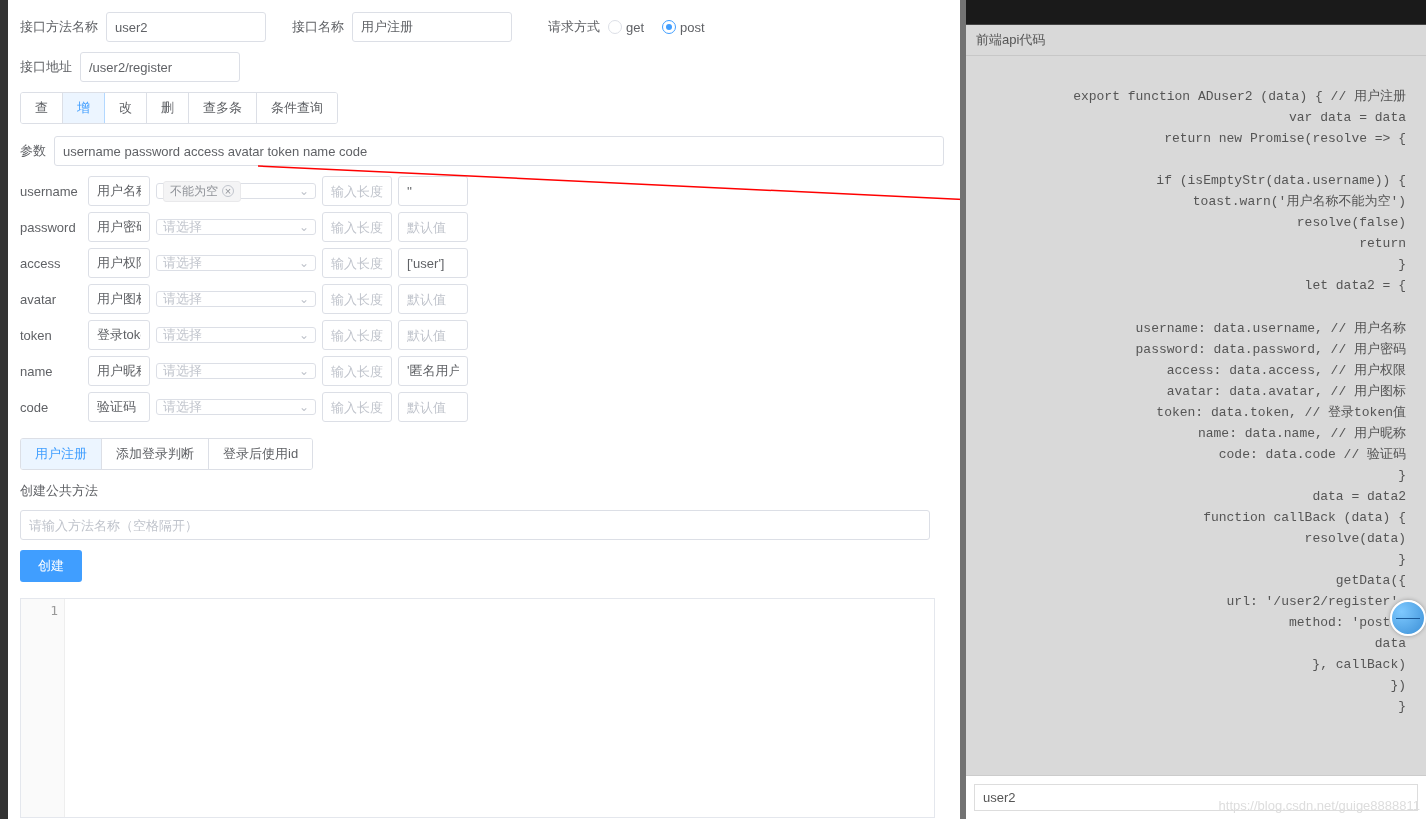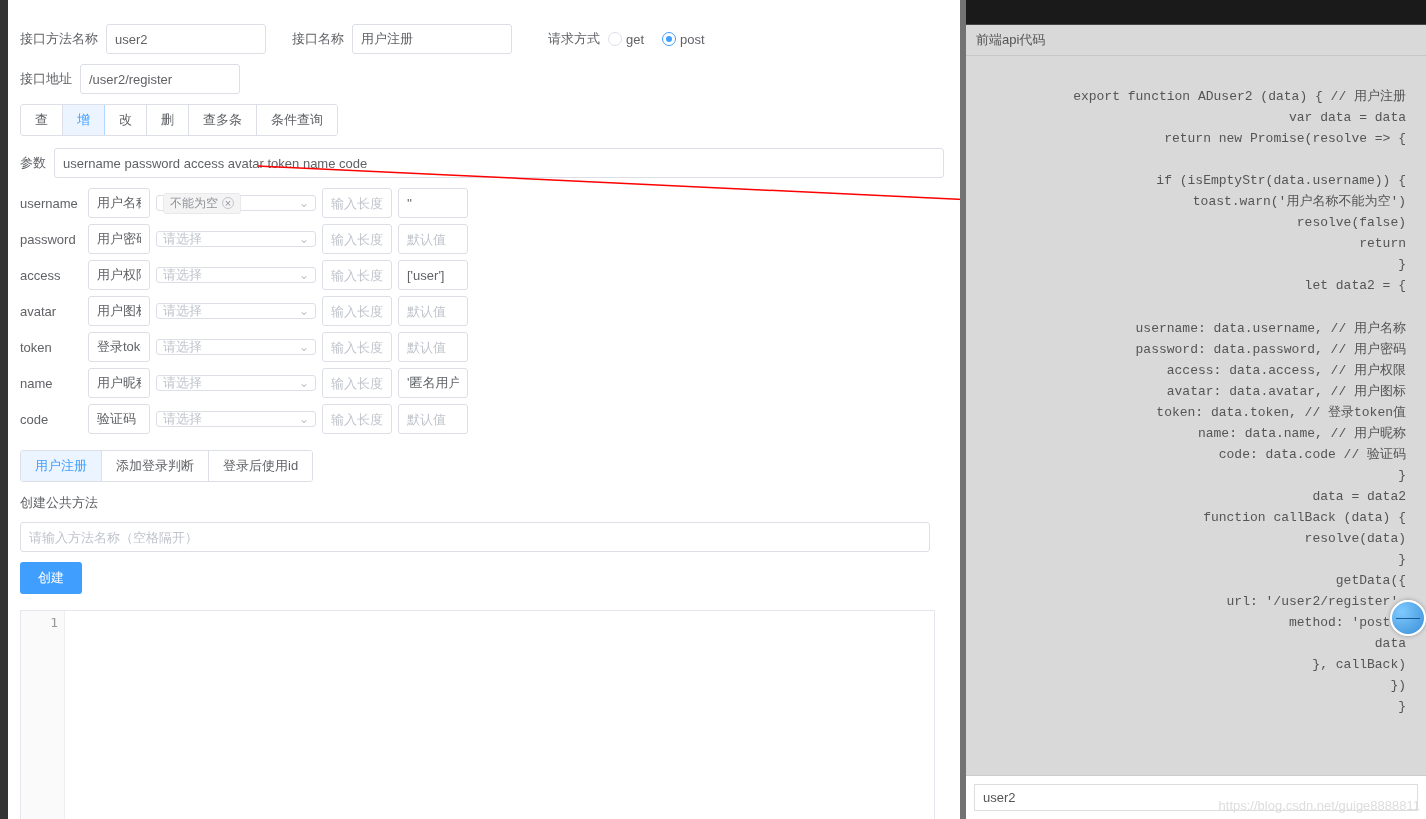--- a/index.html
+++ b/index.html
@@ -1,18 +1,18 @@
 <!DOCTYPE html>
 <html><head>
 <meta charset="utf-8">
 <style>
 * { box-sizing: border-box; margin: 0; padding: 0; font-family: -apple-system, "Microsoft YaHei", Arial, sans-serif; }
 body { background: #fff; font-size: 13px; color: #606266; width: 1426px; height: 819px; overflow: hidden; position: relative; }
 .main-wrap { display: flex; width: 100%; height: 100%; }
-.left-panel { width: 960px; height: 100%; border-left: 8px solid #333; padding: 24px 12px; overflow-y: auto; position: relative; }
+.left-panel { width: 960px; height: 100%; border-left: 8px solid #333; padding: 12px 12px; overflow-y: auto; position: relative; }
 .right-panel { flex: 1; height: 100%; border-left: 6px solid #737373; background: #fff; position: relative; display:flex; flex-direction:column;}
 .right-header-bar { height: 25px; background: #1a1a1a; border-bottom: 1px solid #444; }
 .right-title { background: #d9d9d9; padding: 6px 10px; font-size: 13px; color: #555; border-bottom: 1px solid #c7c7c7; }
 .code-area { background: #d9d9d9; padding: 30px 20px 20px 60px; font-family: Consolas, "Courier New", monospace; font-size: 13px; color: #555; line-height: 1.62; white-space: pre; flex:1; overflow:auto;text-align:right;}
 .right-footer { border-top: 1px solid #ccc; padding: 8px; background: #fff;}
 .right-footer input { width: 100%; border: 1px solid #ddd; padding: 5px 8px; font-size: 13px; color: #555;}
 .watermark { position: absolute; right: 6px; bottom: 6px; color: #ddd; font-size: 13px; pointer-events:none;}
 
 .form-row { display: flex; align-items: center; gap: 8px; margin-bottom: 10px; }
 .lbl { font-size: 13px; color: #606266; }

